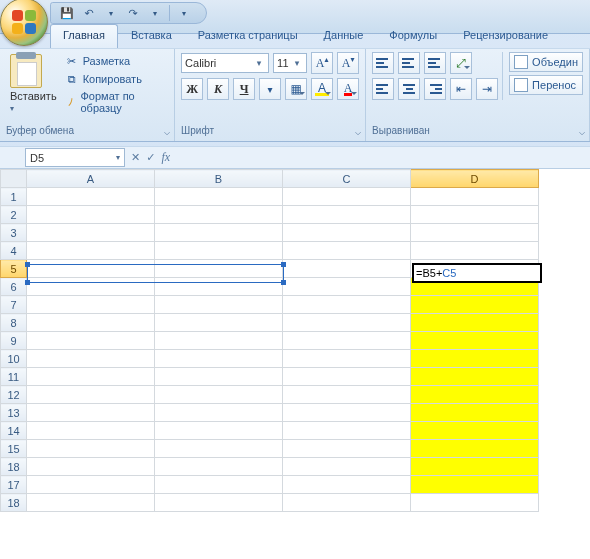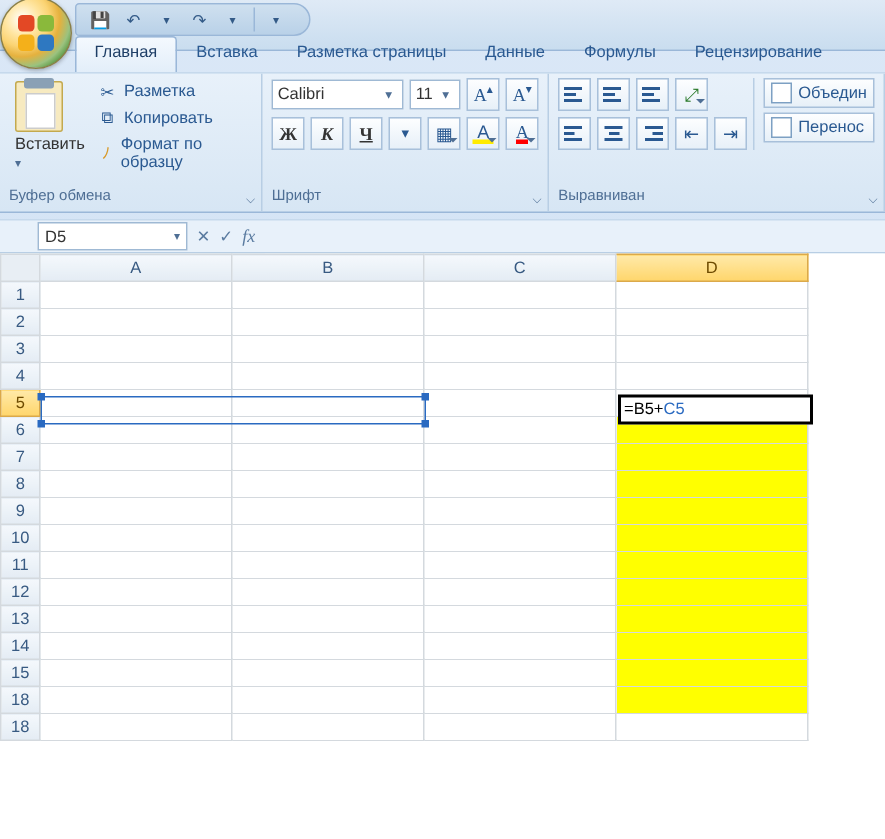--- a/index.html
+++ b/index.html
@@ -414,20 +414,27 @@
           <td class="cell cD yfill"></td>
         </tr>
         <tr>
           <th class="rowh">18</th>
           <td class="cell cA"></td>
           <td class="cell cB"></td>
           <td class="cell cC"></td>
           <td class="cell cD yfill"></td>
         </tr>
         <tr>
+          <th class="rowh">17</th>
+          <td class="cell cA"></td>
+          <td class="cell cB"></td>
+          <td class="cell cC"></td>
+          <td class="cell cD yfill"></td>
+        </tr>
+        <tr>
           <th class="rowh">18</th>
           <td class="cell cA"></td>
           <td class="cell cB"></td>
           <td class="cell cC"></td>
           <td class="cell cD"></td>
         </tr>
       </tbody>
     </table>
 
   <div class="range-sel" style="left:27px;top:95px;width:257px;height:19px;border-color:#2a6ac1;"></div>

